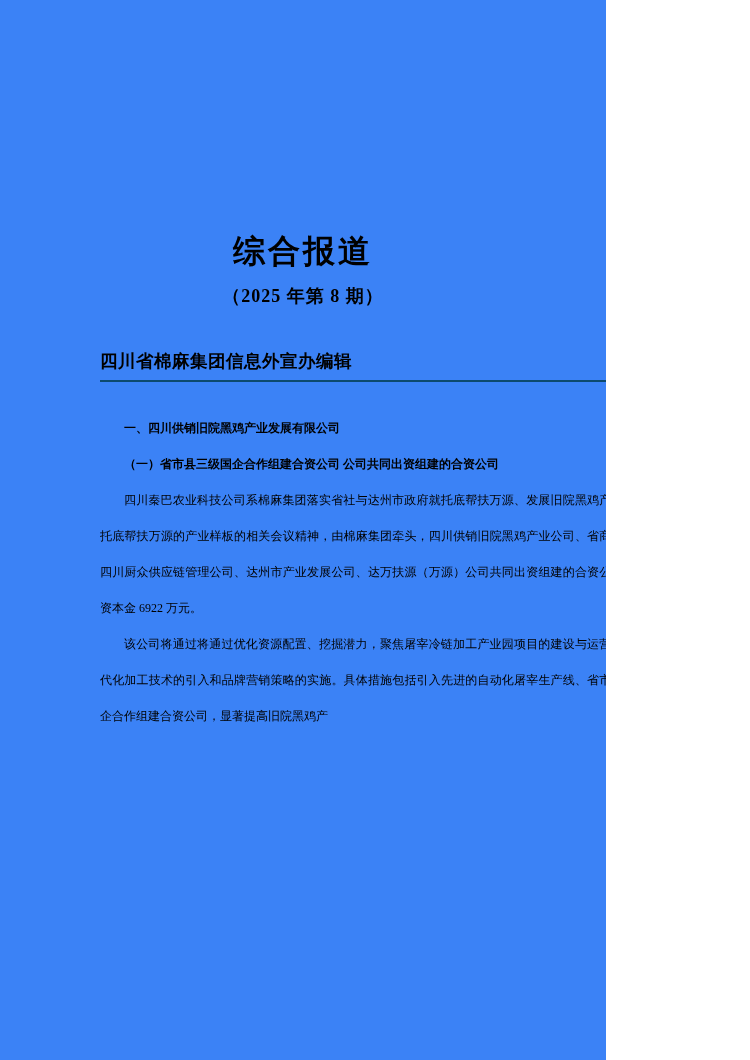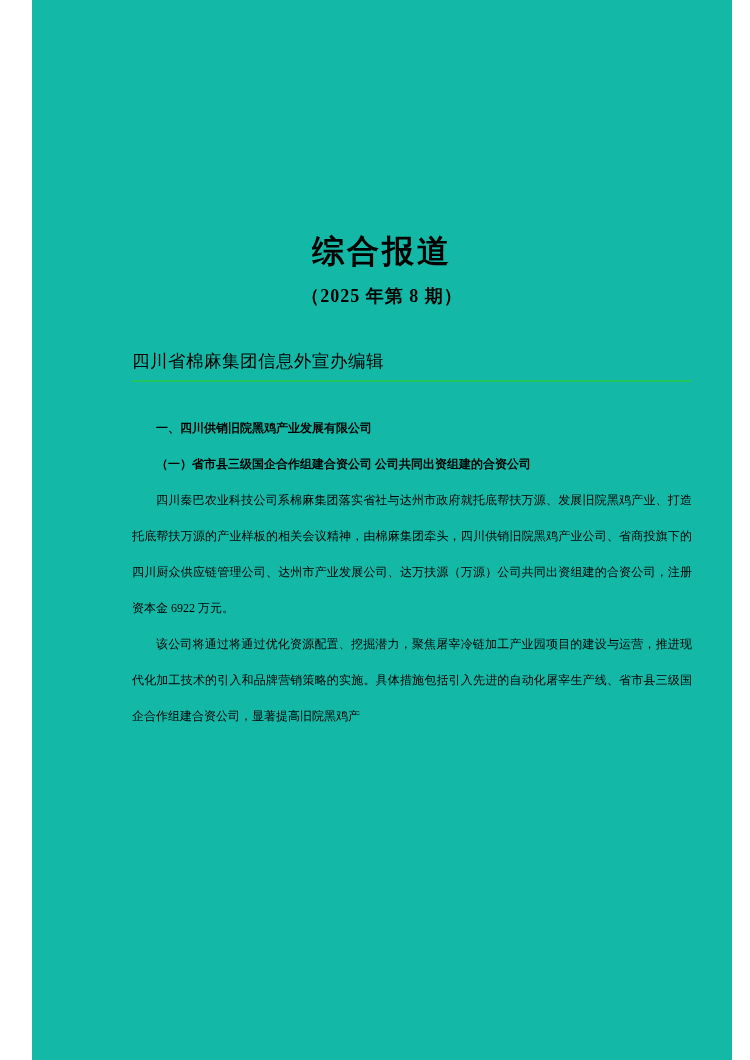--- a/index.html
+++ b/index.html
@@ -2,27 +2,26 @@
 <html><head>
 <meta charset="utf-8">
 <style>
   html, body {
     margin: 0;
     padding: 0;
     background: #ffffff;
   }
   .page {
     position: relative;
-    width: 700px;
+    width: 606px;
     height: 1060px;
-    background: #14b8a6;
+    background: #3b82f6;
     color: #000000;
     overflow: hidden;
     font-family: "Liberation Serif", "DejaVu Serif", serif;
-    margin-left: 32px;
   }
   .doc-title {
     position: absolute;
     top: 230px;
     left: 0;
     right: 0;
     text-align: center;
     font-family: "Liberation Sans", "DejaVu Sans", sans-serif;
     font-size: 32px;
     font-weight: bold;
@@ -42,22 +41,22 @@
   }
   .editor-row {
     position: absolute;
     top: 349px;
     left: 100px;
     width: 560px;
     display: flex;
     justify-content: space-between;
     align-items: baseline;
     font-size: 17.5px;
-    font-weight: normal;
-    border-bottom: 2px solid #22c55e;
+    font-weight: bold;
+    border-bottom: 2px solid #0c4a6e;
     padding-bottom: 7px;
     letter-spacing: 0.5px;
   }
   .doc-body {
     position: absolute;
     top: 410px;
     left: 100px;
     width: 560px;
     font-size: 12px;
     line-height: 36px;

